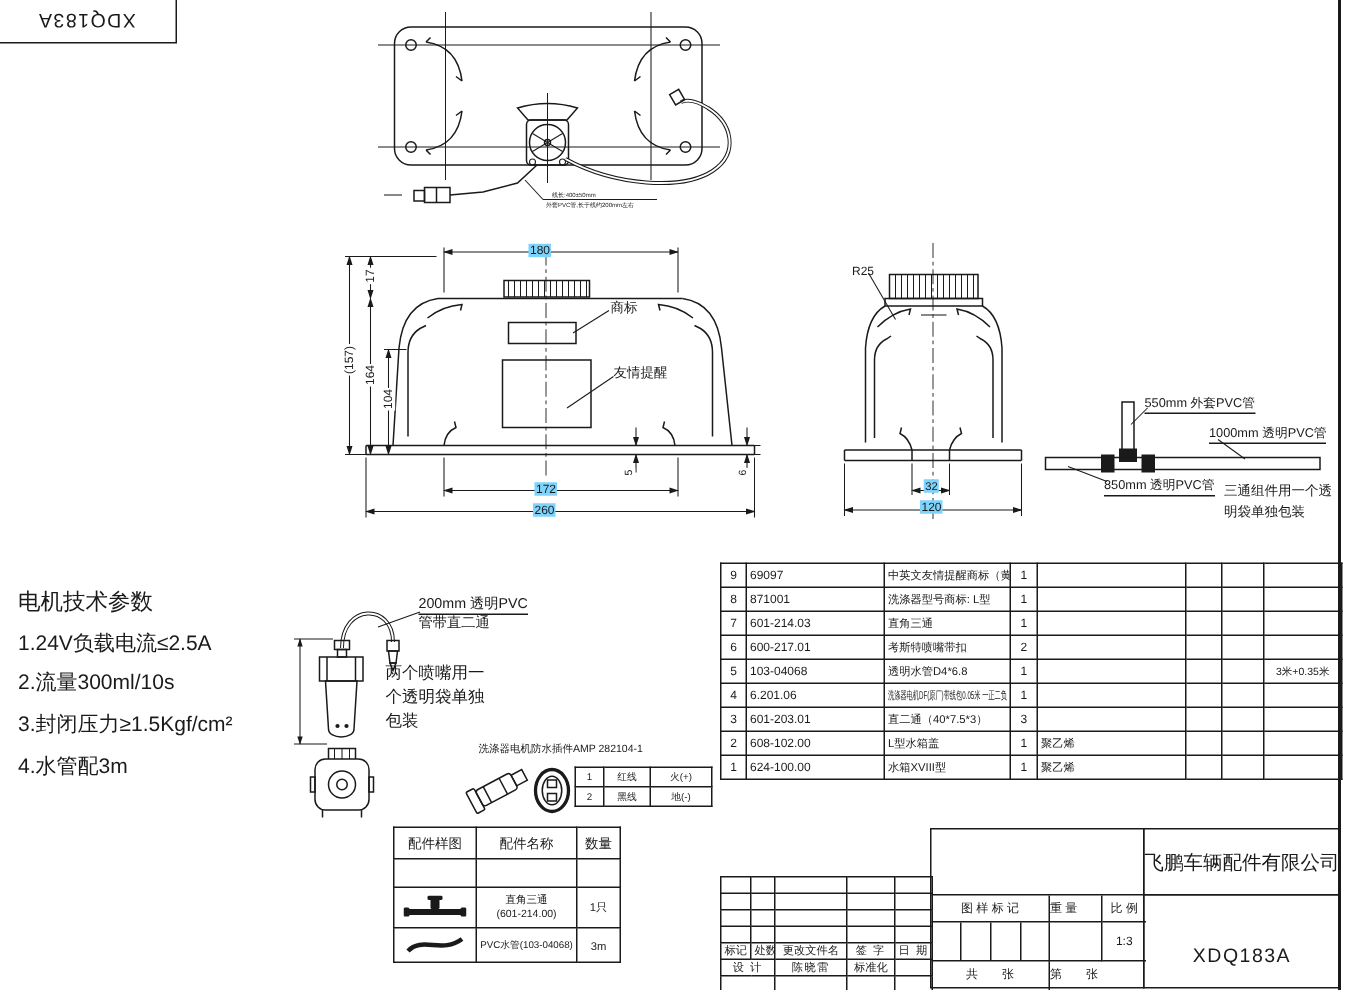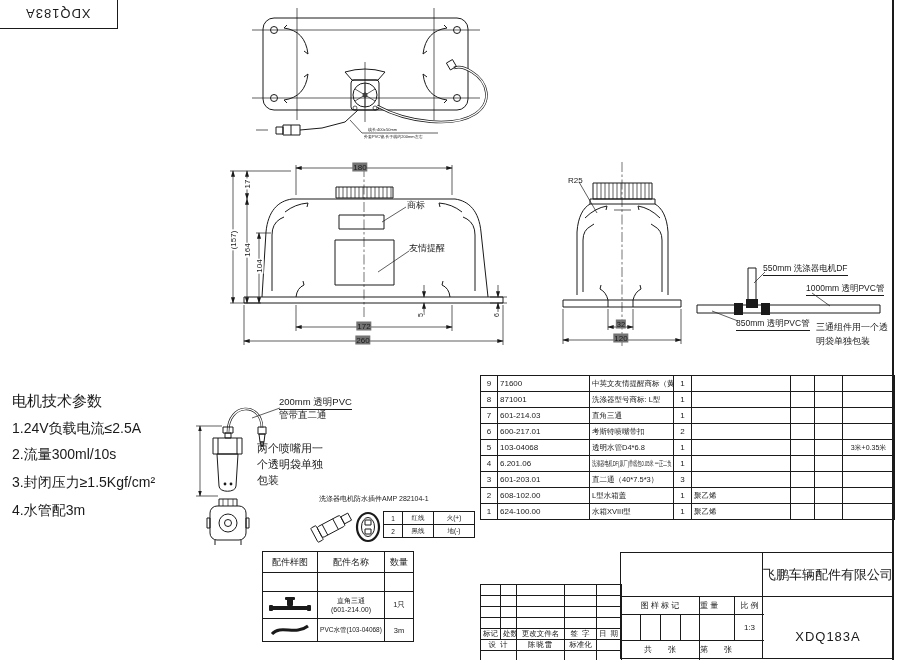--- a/index.html
+++ b/index.html
@@ -8,21 +8,21 @@
   .abs{position:absolute;}
   svg{display:block;}
   svg *{vector-effect:non-scaling-stroke;}
   .ln{stroke:#1a1a1a;stroke-width:1;fill:none;}
   .thin{stroke:#1a1a1a;stroke-width:.7;fill:none;}
   .fat{stroke:#1a1a1a;stroke-width:2.6;fill:none;}
   .wht{stroke:#fff;stroke-width:1.3;fill:none;}
   .blk{fill:#1a1a1a;stroke:none;}
   .cl{stroke:#1a1a1a;stroke-width:.6;stroke-dasharray:10 2.5 2.5 2.5;fill:none;}
   .txt{position:absolute;color:#1a1a1a;white-space:nowrap;}
-  .hdim{position:absolute;transform:translate(-50%,-50%);font-size:8px;background:#737373;padding:0 1px;white-space:nowrap;}
+  .hdim{position:absolute;transform:translate(-50%,-50%);font-size:8px;background:#7dd3fc;padding:0 1px;white-space:nowrap;}
   .vdim{position:absolute;transform:translate(-50%,-50%) rotate(-90deg);font-size:8px;background:#fff;padding:0 1px;white-space:nowrap;}
   .ul{border-bottom:.8px solid #1a1a1a;}
   table{border-collapse:collapse;table-layout:fixed;}
   td{border:1px solid #1a1a1a;padding:0 2px;overflow:hidden;white-space:nowrap;color:#1a1a1a;}
   .noc td{text-align:center;}
   .compress{display:inline-block;transform:scaleX(.55);transform-origin:0 50%;}
   #bom td{height:15px;font-size:8px;}
   #bom .nm{font-size:7.5px;}
   #bom .hdr td{font-size:11px;letter-spacing:2px;text-align:center;}
   .wtcell{padding:0;}
@@ -236,21 +236,21 @@
   <svg class="abs" style="left:690px;top:252px;" width="205" height="100" viewBox="0 0 205 100">
     <rect class="ln" x="58" y="16" width="8" height="33"></rect>
     <rect class="blk" x="56" y="47" width="12" height="9"></rect>
     <rect class="ln" x="7" y="53" width="183" height="8"></rect>
     <rect class="blk" x="44" y="51" width="9" height="12"></rect>
     <rect class="blk" x="71" y="51" width="9" height="12"></rect>
     <line class="thin" x1="75" y1="20" x2="64" y2="31"></line>
     <line class="thin" x1="122" y1="41" x2="140" y2="54"></line>
     <line class="thin" x1="48" y1="69" x2="22" y2="59"></line>
   </svg>
-  <span class="txt ul" style="left:763px;top:263px;font-size:8.5px;">550mm 洗涤器电机DF</span>
+  <span class="txt ul" style="left:763px;top:263px;font-size:8.5px;">550mm 外套PVC管</span>
   <span class="txt ul" style="left:806px;top:283px;font-size:8.5px;">1000mm 透明PVC管</span>
   <span class="txt ul" style="left:736px;top:318px;font-size:8.5px;">850mm 透明PVC管</span>
   <span class="txt" style="left:816px;top:321px;font-size:9px;">三通组件用一个透</span>
   <span class="txt" style="left:816px;top:335px;font-size:9px;">明袋单独包装</span>
 
   <div class="abs" style="left:12px;top:392px;width:190px;">
     <div class="txt" style="position:static;font-size:15px;margin-bottom:9px;">电机技术参数</div>
     <div class="txt" style="position:static;font-size:14px;margin-bottom:8px;">1.24V负载电流≤2.5A</div>
     <div class="txt" style="position:static;font-size:14px;margin-bottom:10px;">2.流量300ml/10s</div>
     <div class="txt" style="position:static;font-size:14px;margin-bottom:10px;">3.封闭压力≥1.5Kgf/cm²</div>
@@ -382,21 +382,21 @@
         <col style="width:84px">
         <col style="width:18px">
       <col style="width:99px">
         <col style="width:24px">
         <col style="width:28px">
         <col style="width:52px">
     </colgroup>
     <tbody>
         <tr>
       <td>9</td>
-      <td style="text-align:left;">71600</td>
+      <td style="text-align:left;">69097</td>
       <td class="nm" style="text-align:left;">中英文友情提醒商标（黄色）</td>
       <td>1</td>
       <td class="nm" style="text-align:left;"></td>
       <td></td>
           <td></td>
       <td class="nm"></td>
     </tr>
     <tr>
       <td>8</td>
       <td style="text-align:left;">871001</td>

